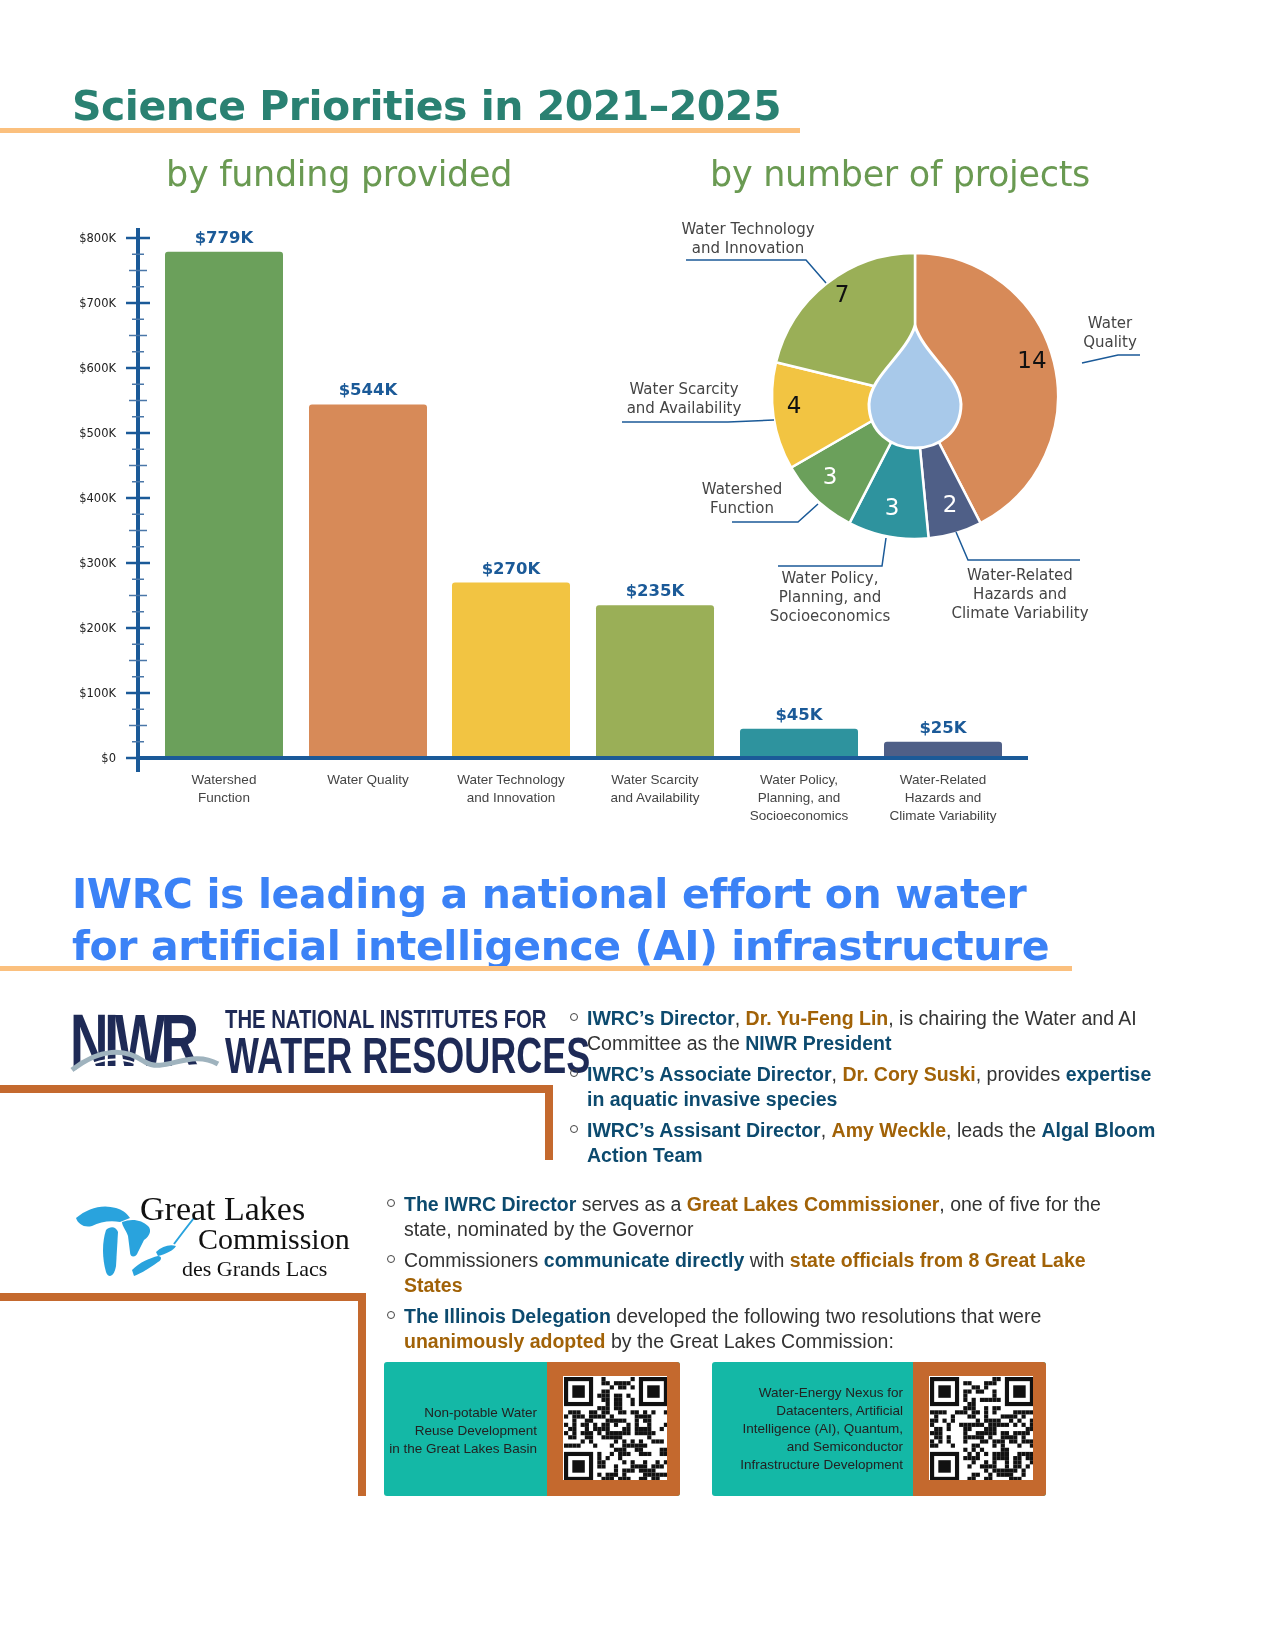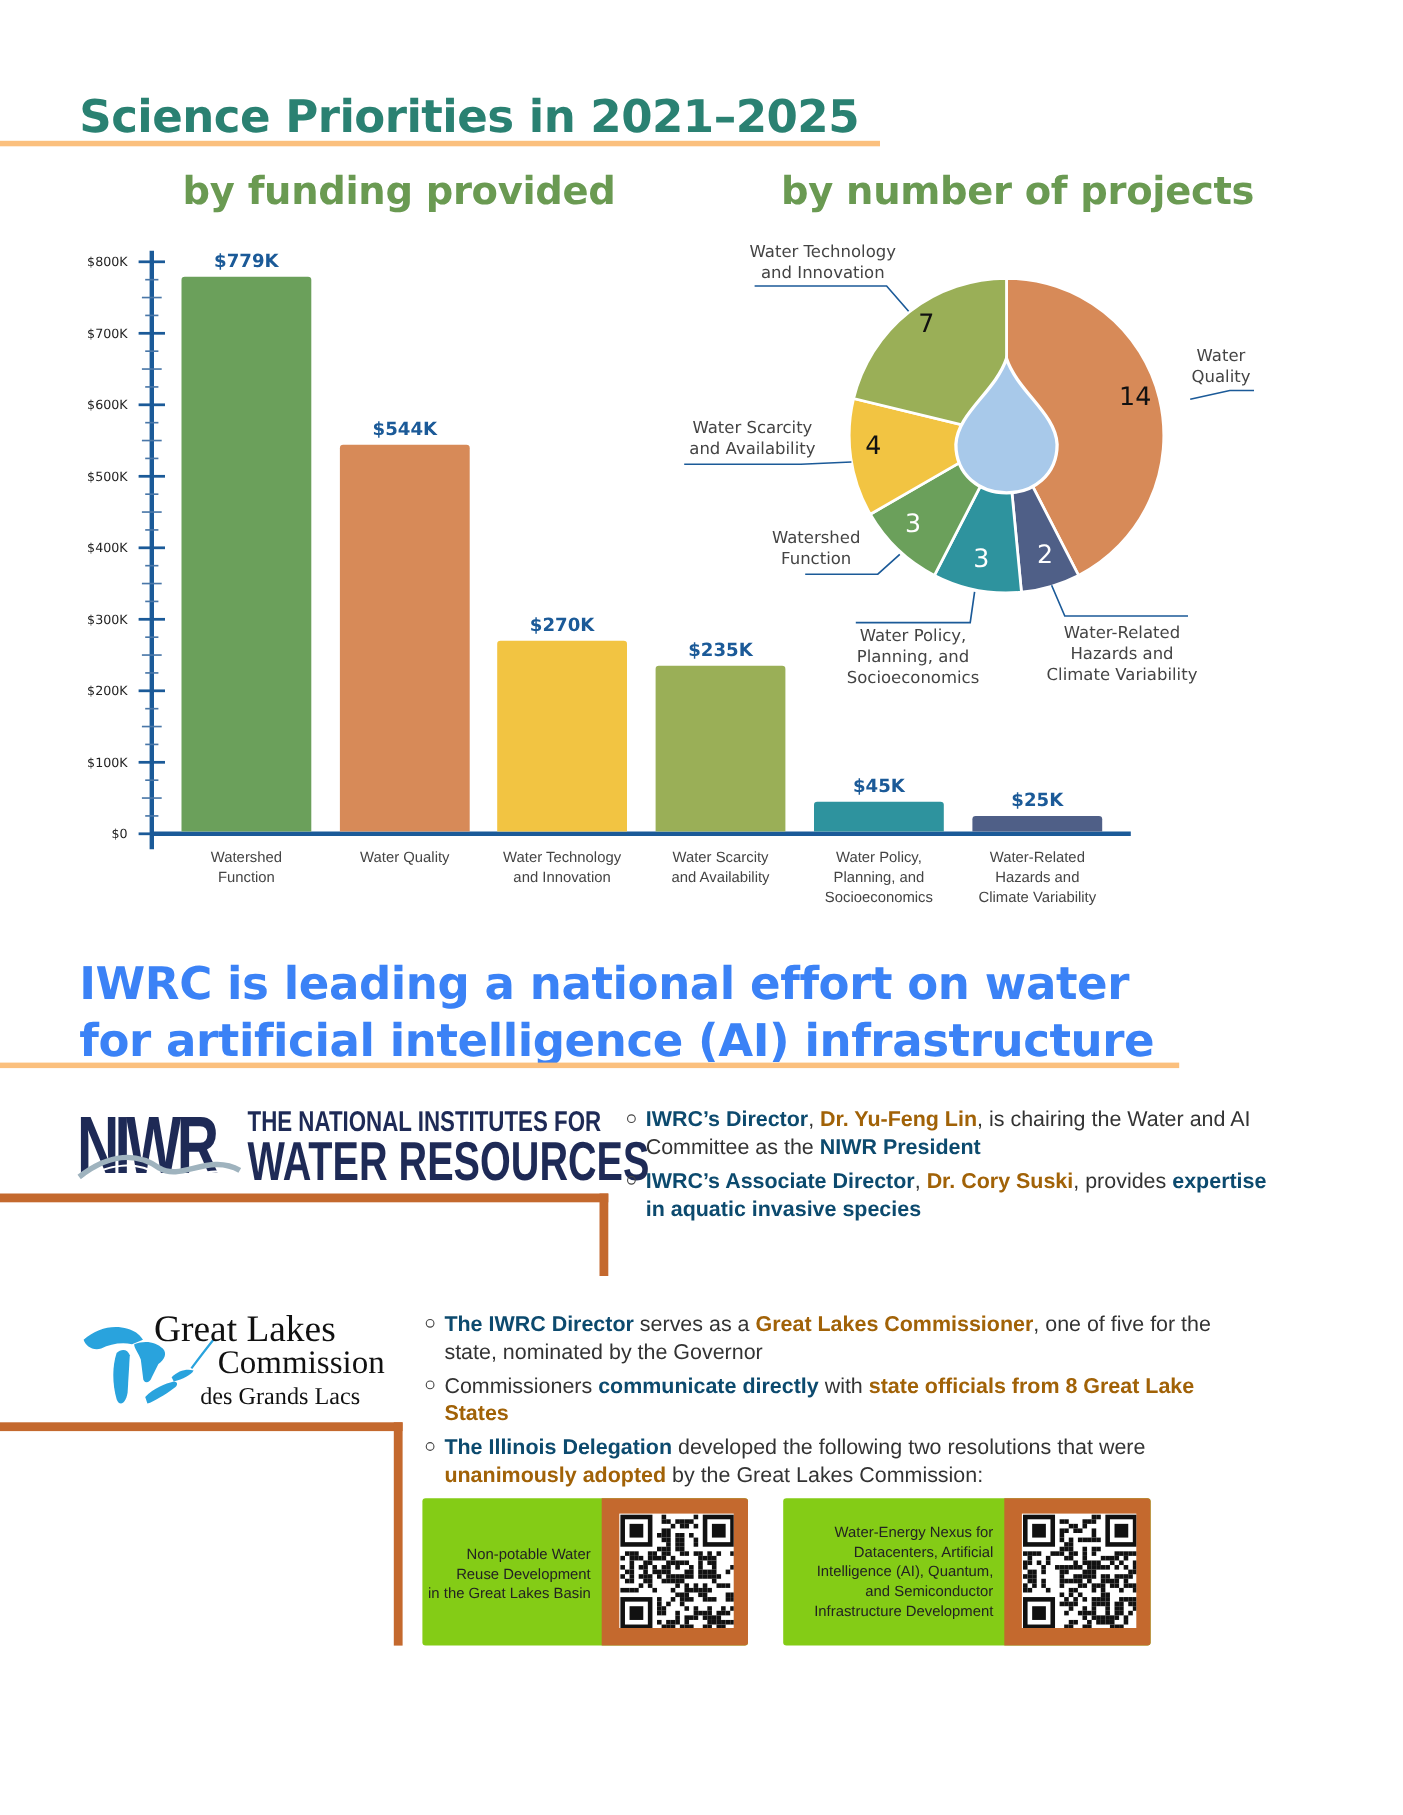--- a/index.html
+++ b/index.html
@@ -1,35 +1,35 @@
 <!DOCTYPE html>
 <html><head>
 <meta charset="utf-8">
 <style>
   html,body{margin:0;padding:0;background:#fff;}
   body{width:1275px;height:1650px;position:relative;overflow:hidden;font-family:"DejaVu Sans","Liberation Sans",sans-serif;}
   .abs{position:absolute;margin-top:16px;}
   #main-title{left:72px;top:66px;font-size:41px;font-weight:bold;color:#2A8172;letter-spacing:-0.5px;white-space:nowrap;font-family:"DejaVu Sans",sans-serif;}
   .rule{position:absolute;background:#FBC07E;height:5px;}
-  .subhead{position:absolute;font-size:35px;font-weight:bold;color:#6A9A52;white-space:nowrap;font-family:"DejaVu Sans",sans-serif;letter-spacing:-0.3px;}
+  .subhead{position:absolute;font-size:35px;font-weight:normal;color:#6A9A52;white-space:nowrap;font-family:"DejaVu Sans",sans-serif;letter-spacing:-0.3px;}
   #bar-svg{position:absolute;left:0;top:210px;}
   #pie-svg{position:absolute;left:620px;top:210px;}
   #headline2{left:72px;top:852px;font-size:41px;font-weight:bold;color:#3b82f6;line-height:52px;letter-spacing:-0.4px;font-family:"DejaVu Sans",sans-serif;}
   .bracket{position:absolute;background:#C4692E;}
   .bullets{position:absolute;font-size:19.5px;line-height:25px;color:#333;font-family:"Liberation Sans",sans-serif;}
   .bullets .item{position:relative;padding-left:17px;margin-bottom:6px;}
   .bullets .dot{position:absolute;left:0;top:7px;width:8px;height:8px;border:1.5px solid #444;border-radius:50%;box-sizing:border-box;}
   .o{color:#0c4a6e;font-weight:bold;}
   .g{color:#a16207;font-weight:bold;}
   .niwr-logo{position:absolute;left:70px;top:1004px;}
   .niwr-big{font-family:"Liberation Sans",sans-serif;font-weight:bold;color:#1E2A56;font-size:74px;letter-spacing:-6px;transform:scaleX(0.72);transform-origin:left top;line-height:74px;display:inline-block;}
   .niwr-line1{position:absolute;left:225px;top:1004px;font-family:"Liberation Sans",sans-serif;font-weight:bold;color:#1E2A56;font-size:26px;transform:scaleX(0.78);transform-origin:left top;white-space:nowrap;}
   .niwr-line2{position:absolute;left:225px;top:1030px;font-family:"Liberation Sans",sans-serif;font-weight:bold;color:#1E2A56;font-size:50px;transform:scaleX(0.72);transform-origin:left top;white-space:nowrap;line-height:52px;}
   .glc-text{position:absolute;font-family:"Liberation Serif","DejaVu Serif",serif;color:#111;white-space:nowrap;}
-  .card{position:absolute;background:#84cc16;border-radius:3px;}
+  .card{position:absolute;background:#14b8a6;border-radius:3px;}
   .card .qr-wrap{position:absolute;right:0;top:0;bottom:0;background:#C4692E;width:133px;border-radius:0 3px 3px 0;}
   .card .qr{position:absolute;left:16px;top:14px;width:104px;height:104px;background:#fff;}
   .card .label{position:absolute;font-family:"Liberation Sans",sans-serif;font-size:13.5px;line-height:18px;color:#222;text-align:right;}
 </style>
 </head>
 <body>
 
 <div id="main-title" class="abs">Science Priorities in 2021–2025</div>
 <div class="rule" style="left:0;top:128px;width:800px;"></div>
 
@@ -160,20 +160,21 @@
   </div>
   <div class="niwr-line1">THE NATIONAL INSTITUTES FOR</div>
   <div class="niwr-line2">WATER RESOURCES</div>
 </div>
 <div class="bracket" style="left:0;top:1085px;width:553px;height:8px;"></div>
 <div class="bracket" style="left:545px;top:1085px;width:8px;height:75px;"></div>
 
 <div class="bullets" id="niwr-bullets" style="left:570px;top:1006px;width:590px;">
     <div class="item"><span class="dot"></span><span class="o">IWRC’s Director</span><span>, </span><span class="g">Dr. Yu-Feng Lin</span><span>, is chairing the Water and AI Committee as the </span><span class="o">NIWR President</span></div>
     <div class="item"><span class="dot"></span><span class="o">IWRC’s Associate Director</span><span>, </span><span class="g">Dr. Cory Suski</span><span>, provides </span><span class="o">expertise in aquatic invasive species</span></div>
+    <div class="item"><span class="dot"></span><span class="o">IWRC’s Assisant Director</span><span>, </span><span class="g">Amy Weckle</span><span>, leads the </span><span class="o">Algal Bloom Action Team</span></div>
   </div>
 
 <div>
   <svg style="position:absolute;left:70px;top:1196px;" width="130" height="90">
     <path d="M6,22 C18,12 32,8 46,12 C52,14 56,16 60,22 L50,26 C40,24 30,26 22,30 C14,32 8,28 6,22 Z" fill="#29A3DD"></path>
     <path d="M36,34 C40,30 46,30 48,36 L46,70 C44,82 38,82 36,76 C32,62 32,46 36,34 Z" fill="#29A3DD"></path>
     <path d="M52,26 C62,22 72,24 78,30 C82,34 80,40 74,44 L68,56 C66,62 60,62 60,56 L58,40 C56,34 52,30 52,26 Z" fill="#29A3DD"></path>
     <path d="M62,74 C70,66 80,62 88,60 C92,60 92,64 88,66 C80,72 70,78 64,80 Z" fill="#29A3DD"></path>
     <path d="M86,56 C92,50 100,48 106,50 C104,54 96,58 88,60 Z" fill="#29A3DD"></path>
     <path d="M104,48 C110,40 116,32 124,22" stroke="#29A3DD" stroke-width="2" fill="none"></path>

